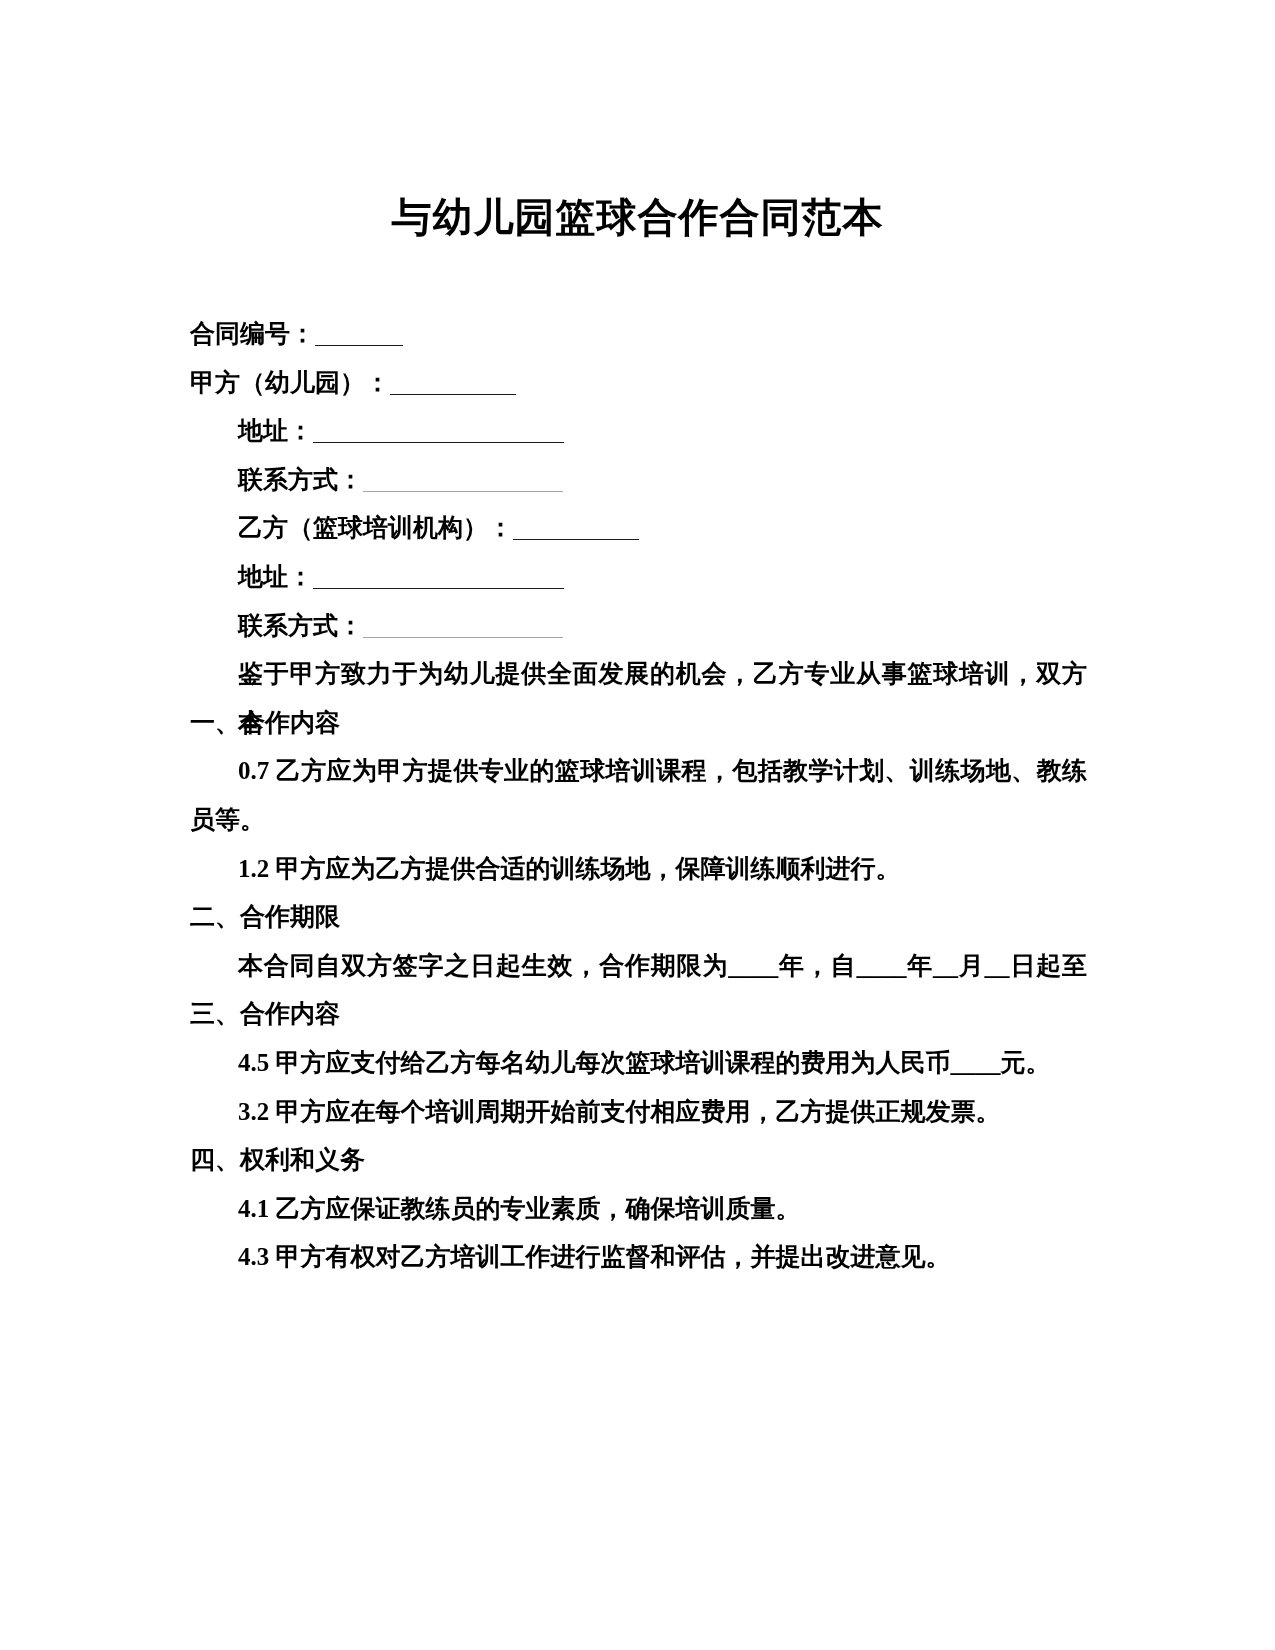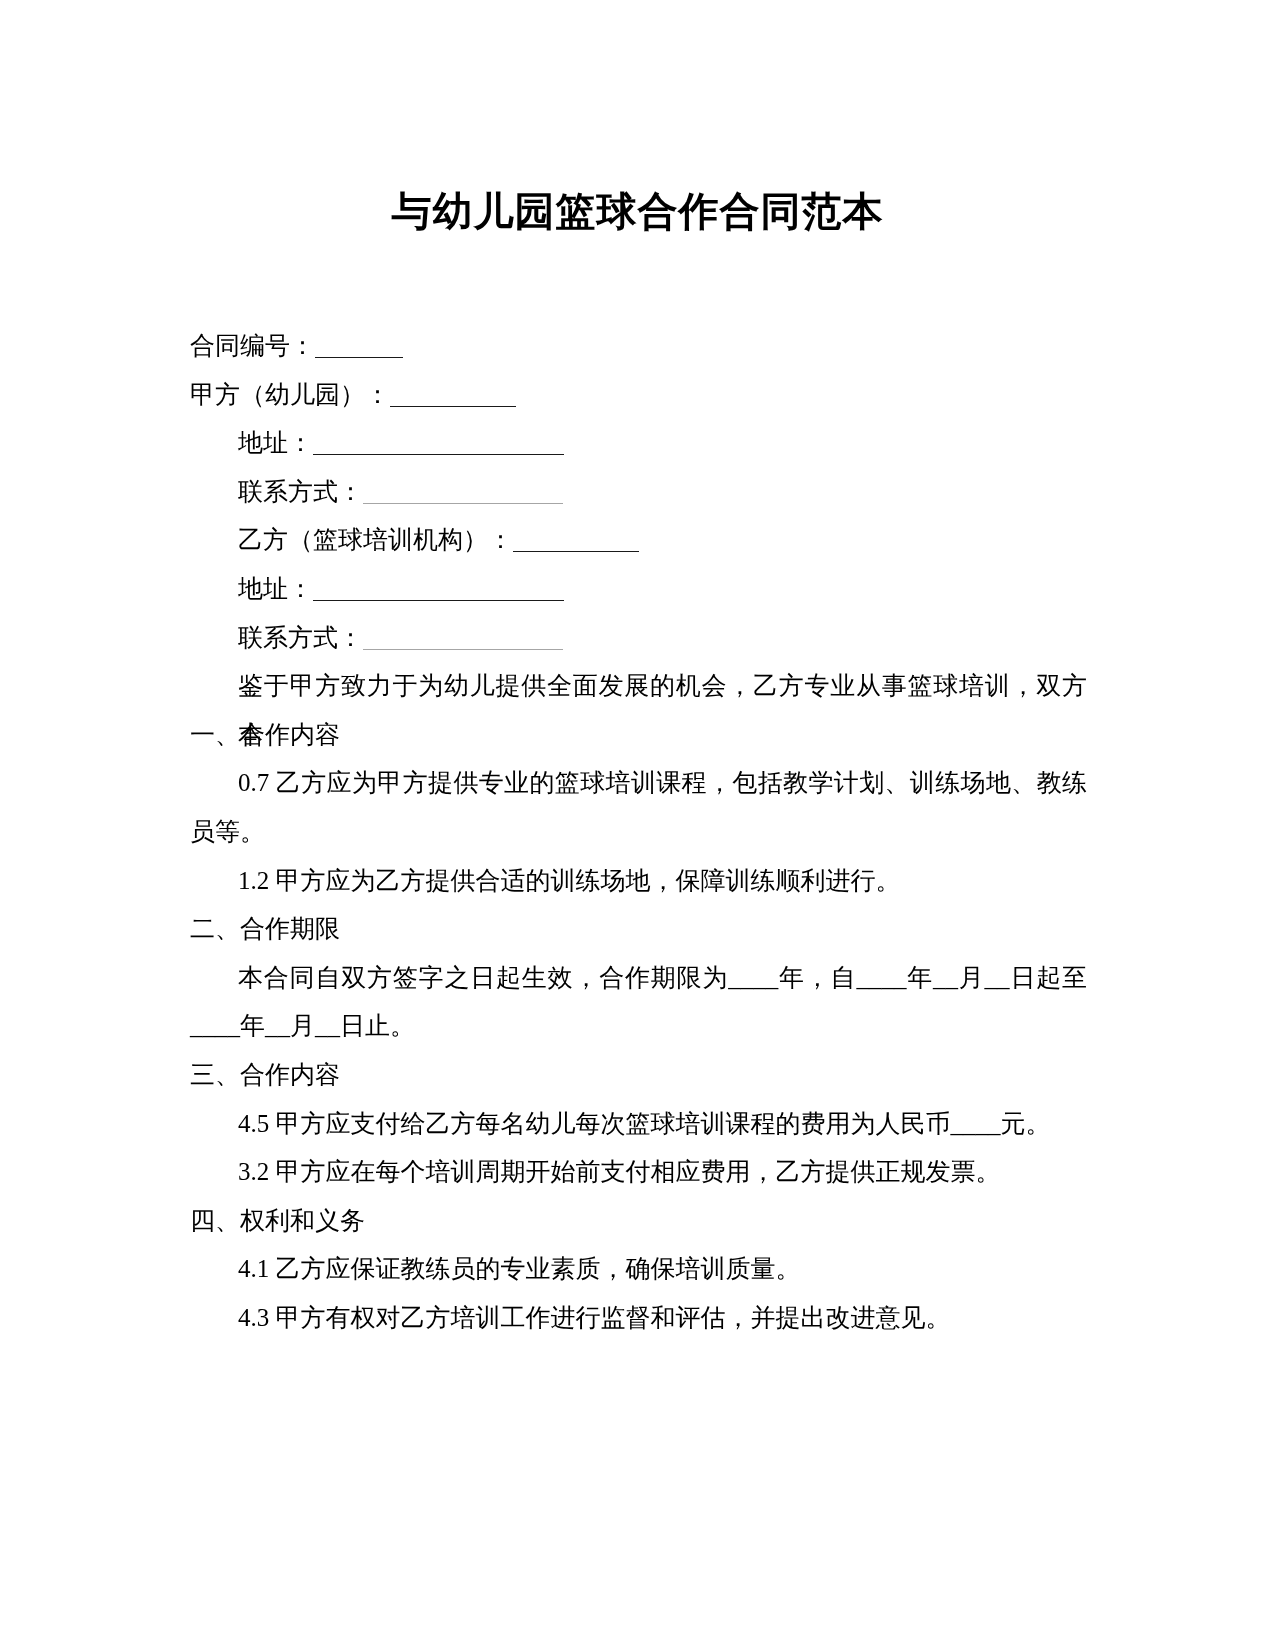--- a/index.html
+++ b/index.html
@@ -6,35 +6,36 @@
   body {
     width: 1275px; height: 1650px;
     background: #ffffff;
     position: relative;
     overflow: hidden;
     font-family: "Liberation Serif", "DejaVu Serif", serif;
     color: #000000;
   }
   .page-title {
     position: absolute;
-    top: 184px; left: 0; width: 1275px;
+    top: 190px; left: 0; width: 1275px;
     margin: 0;
     text-align: center;
     font-size: 40px;
     font-weight: bold;
     line-height: 56px;
     letter-spacing: 1px;
   }
   .content {
     position: absolute;
-    top: 322px;
+    top: 310px;
     left: 190px;
     width: 897px;
     font-size: 25px;
     line-height: 48.6px;
+    font-weight: bold;
   }
   .line { height: 48.6px; white-space: nowrap; }
   .line.indent { padding-left: 48px; }
   .line.justify {
     white-space: normal;
     text-align: justify;
     text-align-last: justify;
   }
   .blank {
     display: inline-block;
@@ -57,21 +58,20 @@
       <div class="line indent"><span>乙方（篮球培训机构）：</span><span class="blank" style="width: 126px;"></span></div>
       <div class="line indent"><span>地址：</span><span class="blank" style="width: 251px;"></span></div>
       <div class="line indent"><span>联系方式：</span><span class="blank gray" style="width: 200px;"></span></div>
       <div class="line indent justify"><span>鉴于甲方致力于为幼儿提供全面发展的机会，乙方专业从事篮球培训，双方本</span></div>
       <div class="line"><span>一、合作内容</span></div>
       <div class="line indent justify"><span>0.7 乙方应为甲方提供专业的篮球培训课程，包括教学计划、训练场地、教练</span></div>
       <div class="line"><span>员等。</span></div>
       <div class="line indent"><span>1.2 甲方应为乙方提供合适的训练场地，保障训练顺利进行。</span></div>
       <div class="line"><span>二、合作期限</span></div>
       <div class="line indent justify"><span>本合同自双方签字之日起生效，合作期限为____年，自____年__月__日起至</span></div>
-      <div class="line"><span>____年__月__日止。</span></div>
       <div class="line"><span>三、合作内容</span></div>
       <div class="line indent"><span>4.5 甲方应支付给乙方每名幼儿每次篮球培训课程的费用为人民币____元。</span></div>
       <div class="line indent"><span>3.2 甲方应在每个培训周期开始前支付相应费用，乙方提供正规发票。</span></div>
       <div class="line"><span>四、权利和义务</span></div>
       <div class="line indent"><span>4.1 乙方应保证教练员的专业素质，确保培训质量。</span></div>
       <div class="line indent"><span>4.3 甲方有权对乙方培训工作进行监督和评估，并提出改进意见。</span></div>
     </div>
 </div>
 
 </body></html>

